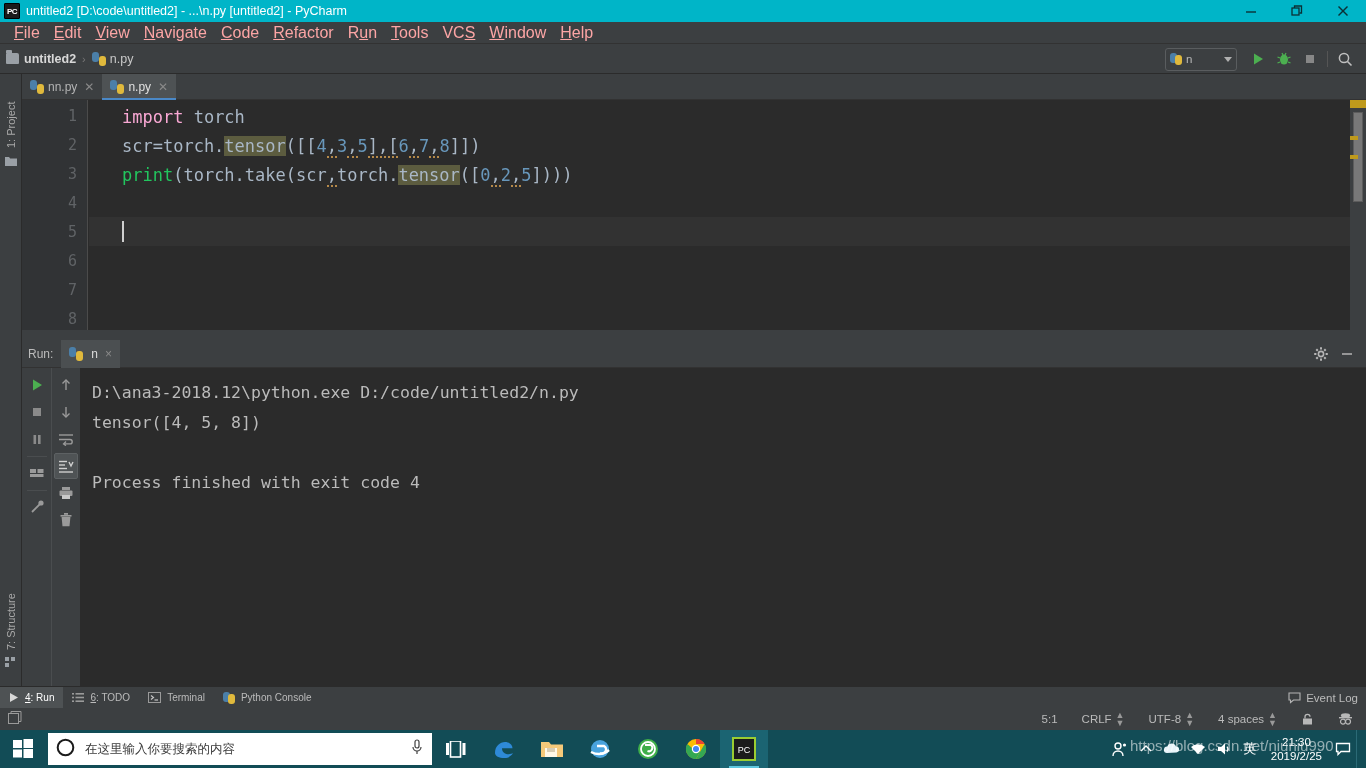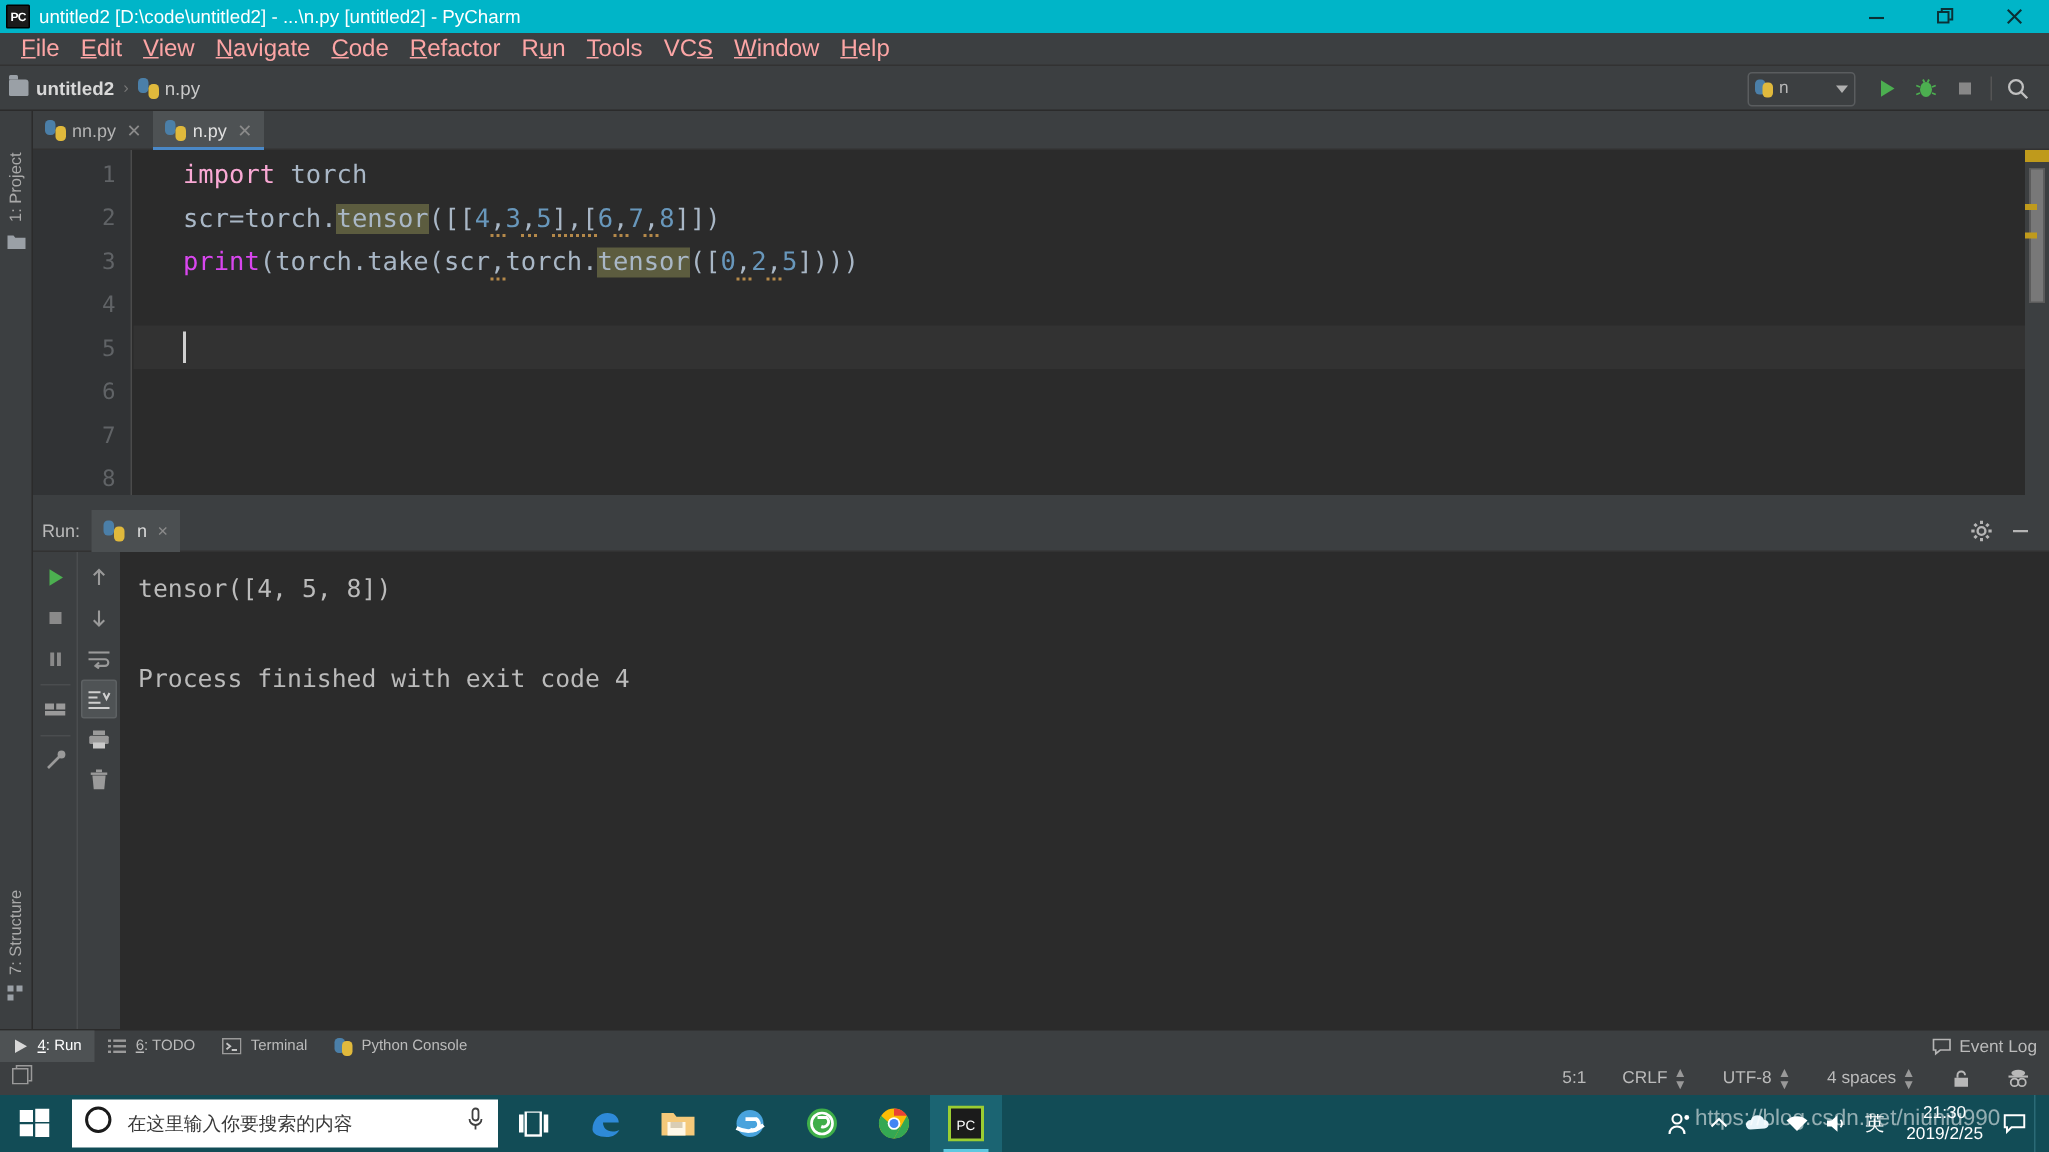--- a/index.html
+++ b/index.html
@@ -128,21 +128,21 @@
     position: absolute; left: 0; right: 16px; height: 29px; background: #323232;
   }
   .curline-g { position: absolute; left: 0; width: 66px; height: 29px; background: #353739; }
   .cline {
     position: absolute; left: 33px; white-space: pre;
     font-family: "DejaVu Sans Mono", monospace; font-size: 17px; color: #a9b7c6;
     letter-spacing: 0px;
   }
   .kw  { color: #f9a8d4; }
   .num { color: #6897bb; }
-  .fn  { color: #d946ef; }
+  .fn  { color: #22c55e; }
   .hl  { background: #5c5c3f; }
   .err { border-bottom: 2px dotted #b5894a; }
   .caret-bar {
     position: absolute; width: 2px; height: 21px; background: #cfcfcf;
   }
   
   .escroll {
     position: absolute; right: 0; top: 0; width: 16px; height: 230px; background: #3c3f41;
   }
   .escroll .thumb { position: absolute; left: 3px; top: 12px; width: 10px; height: 90px; background: #787878; border: 1px solid #5c5c5c; }
@@ -200,21 +200,21 @@
 
   
   .taskbar {
     position: absolute; left: 0; top: 730px; width: 1366px; height: 38px;
     background: #124c56; display: flex; align-items: center;
   }
   .start {
     width: 46px; height: 38px; display: flex; align-items: center; justify-content: center;
   }
   .searchbox {
-    width: 284px; height: 32px; background: #ffffff; display: flex; align-items: center;
+    width: 384px; height: 32px; background: #ffffff; display: flex; align-items: center;
     margin-left: 2px; padding: 0 8px;
   }
   .search-text { color: #3a3a3a; font-size: 12.5px; margin-left: 10px; flex: 1; }
   .tb-ico { width: 48px; height: 38px; display: flex; align-items: center; justify-content: center; position: relative; }
   .tb-ico.active { background: #1b6472; }
   .tb-ico.active:after, .tb-ico.run:after {
     content: ""; position: absolute; bottom: 0; left: 9px; right: 9px; height: 2px; background: #5ec8e0;
   }
   .tray { position: absolute; right: 0; top: 0; height: 38px; display: flex; align-items: center; padding-right: 2px; }
   .tray-ico { width: 26px; height: 38px; display: flex; align-items: center; justify-content: center; color: #ffffff; }
@@ -515,20 +515,21 @@
             <svg width="14" height="16" viewBox="0 0 14 16">
                 <rect x="1.5" y="3" width="11" height="1.6" fill="#9a9a9a"></rect>
                 <rect x="5" y="1" width="4" height="1.8" fill="#9a9a9a"></rect>
                 <path d="M2.6 5h8.8l-0.9 9.2H3.5z" fill="#9a9a9a"></path>
               </svg>
           </div>
         </div>
       </div>
 
       <div class="console">
+        <div class="cline2">D:\ana3-2018.12\python.exe D:/code/untitled2/n.py</div>
         <div class="cline2">tensor([4, 5, 8])</div>
         <div class="cline2">&nbsp;</div>
         <div class="cline2">Process finished with exit code 4</div>
       </div>
     </div>
   </div>
 
   <div class="botbar">
     <div class="botbtn active">
       <svg width="10" height="11" viewBox="0 0 10 11" style="margin-right:6px">

